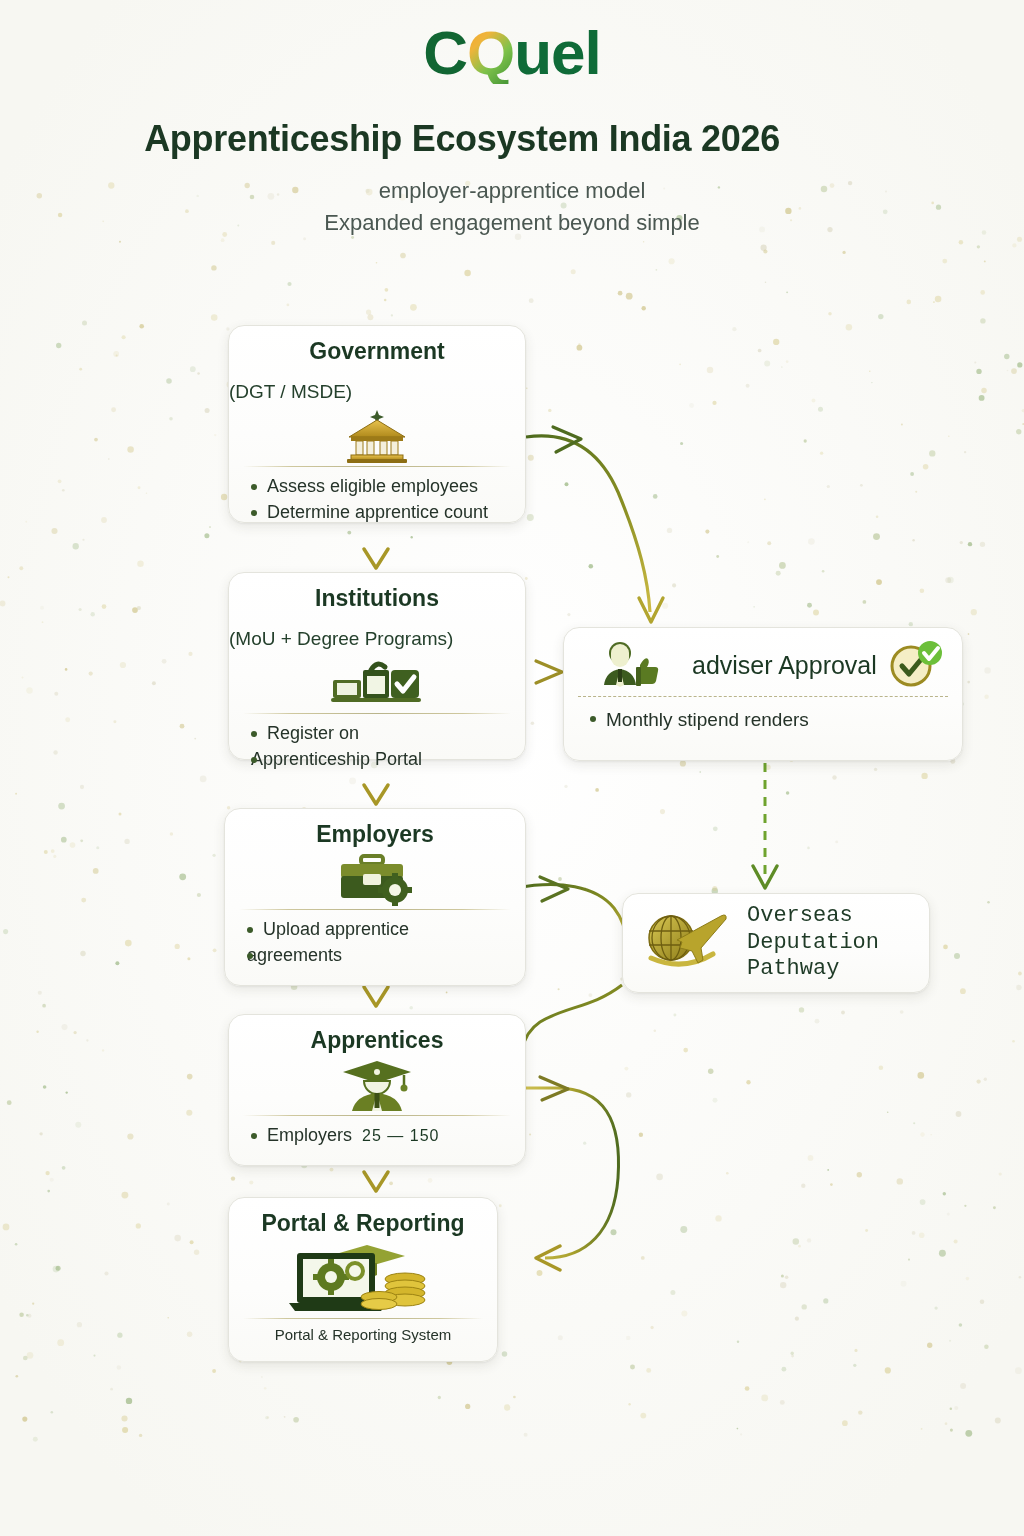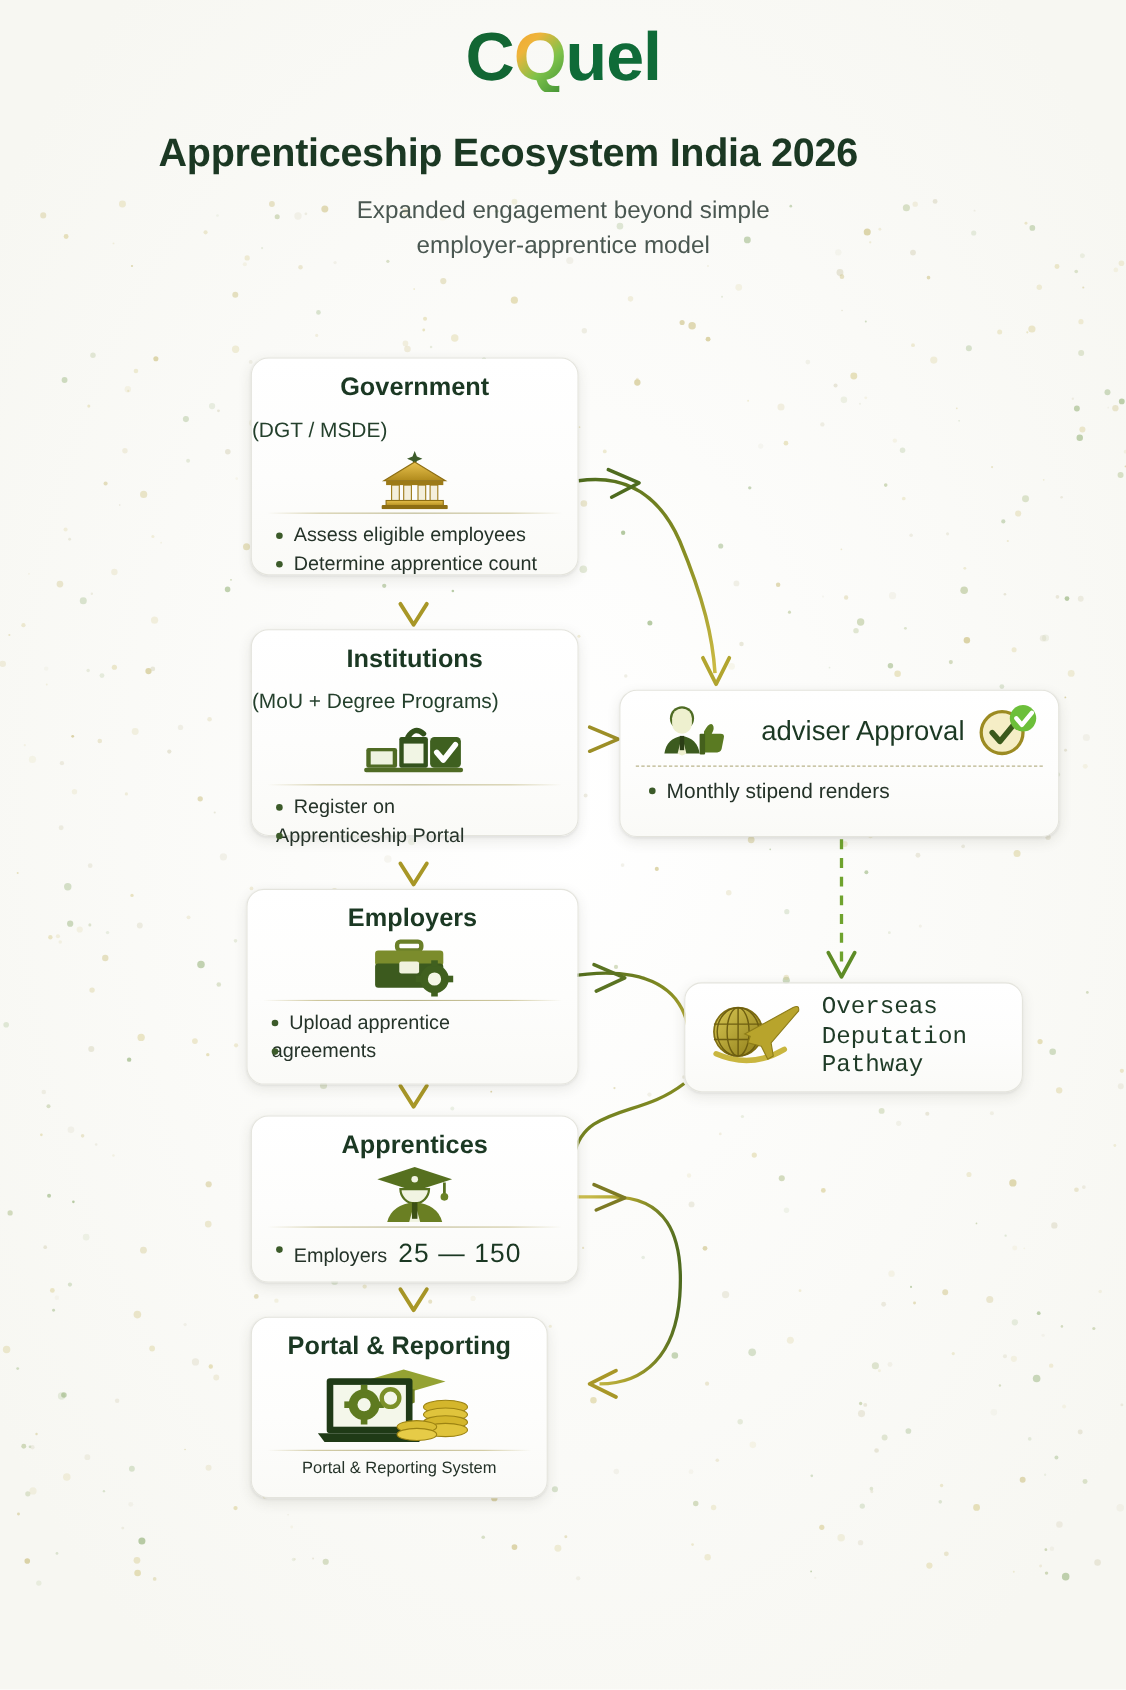--- a/index.html
+++ b/index.html
@@ -100,21 +100,21 @@
     font-size:25px;color:#1b3823;font-weight:normal;margin-left:28px;
   }
   #node-adviser .adv-check{margin-left:8px;}
   #node-adviser ul{padding-left:26px;margin-top:10px;}
   #node-adviser li{font-size:19px;}
   
   #node-overseas .ov-row{display:flex;align-items:center;height:100%;padding-left:10px;}
   #node-overseas .ov-label{
     margin-left:14px;font-size:22px;color:#1f3b27;line-height:1.2;
   }
-  .num{font-size:24px;color:#1b3823;letter-spacing:1px;margin-top:24px;}
+  .num{font-size:16px;color:#1b3823;letter-spacing:1px;margin-top:24px;}
 </style>
 </head>
 <body>
 
 <svg id="speckle" viewBox="0 0 1024 1536">
   <defs>
     <radialGradient id="vig" cx="50%" cy="48%" r="62%">
       <stop offset="0%" stop-color="#ffffff"></stop>
       <stop offset="100%" stop-color="#f7f7f2"></stop>
     </radialGradient>
@@ -696,22 +696,22 @@
 </svg>
 
 <div class="logo-wrap">
   <div class="logo">
     <span class="c">C</span><span class="q q-glyph">Q</span><span class="uel">uel</span>
   </div>
 </div>
 
 <div class="title">Apprenticeship Ecosystem India 2026</div>
 <div class="subtitle">
+  <div>employer-apprentice model</div>
   <div>Expanded engagement beyond simple</div>
-  <div>employer-apprentice model</div>
 </div>
 
 <svg id="wires" viewBox="0 0 1024 1536">
   <defs>
     <linearGradient id="gGold" x1="0" y1="0" x2="1" y2="0">
       <stop offset="0%" stop-color="#d8c85a"></stop>
         <stop offset="55%" stop-color="#a8a02c"></stop>
         <stop offset="100%" stop-color="#4e6b1f"></stop>
     </linearGradient>
     <linearGradient id="gGoldV" x1="0" y1="0" x2="0" y2="1">

